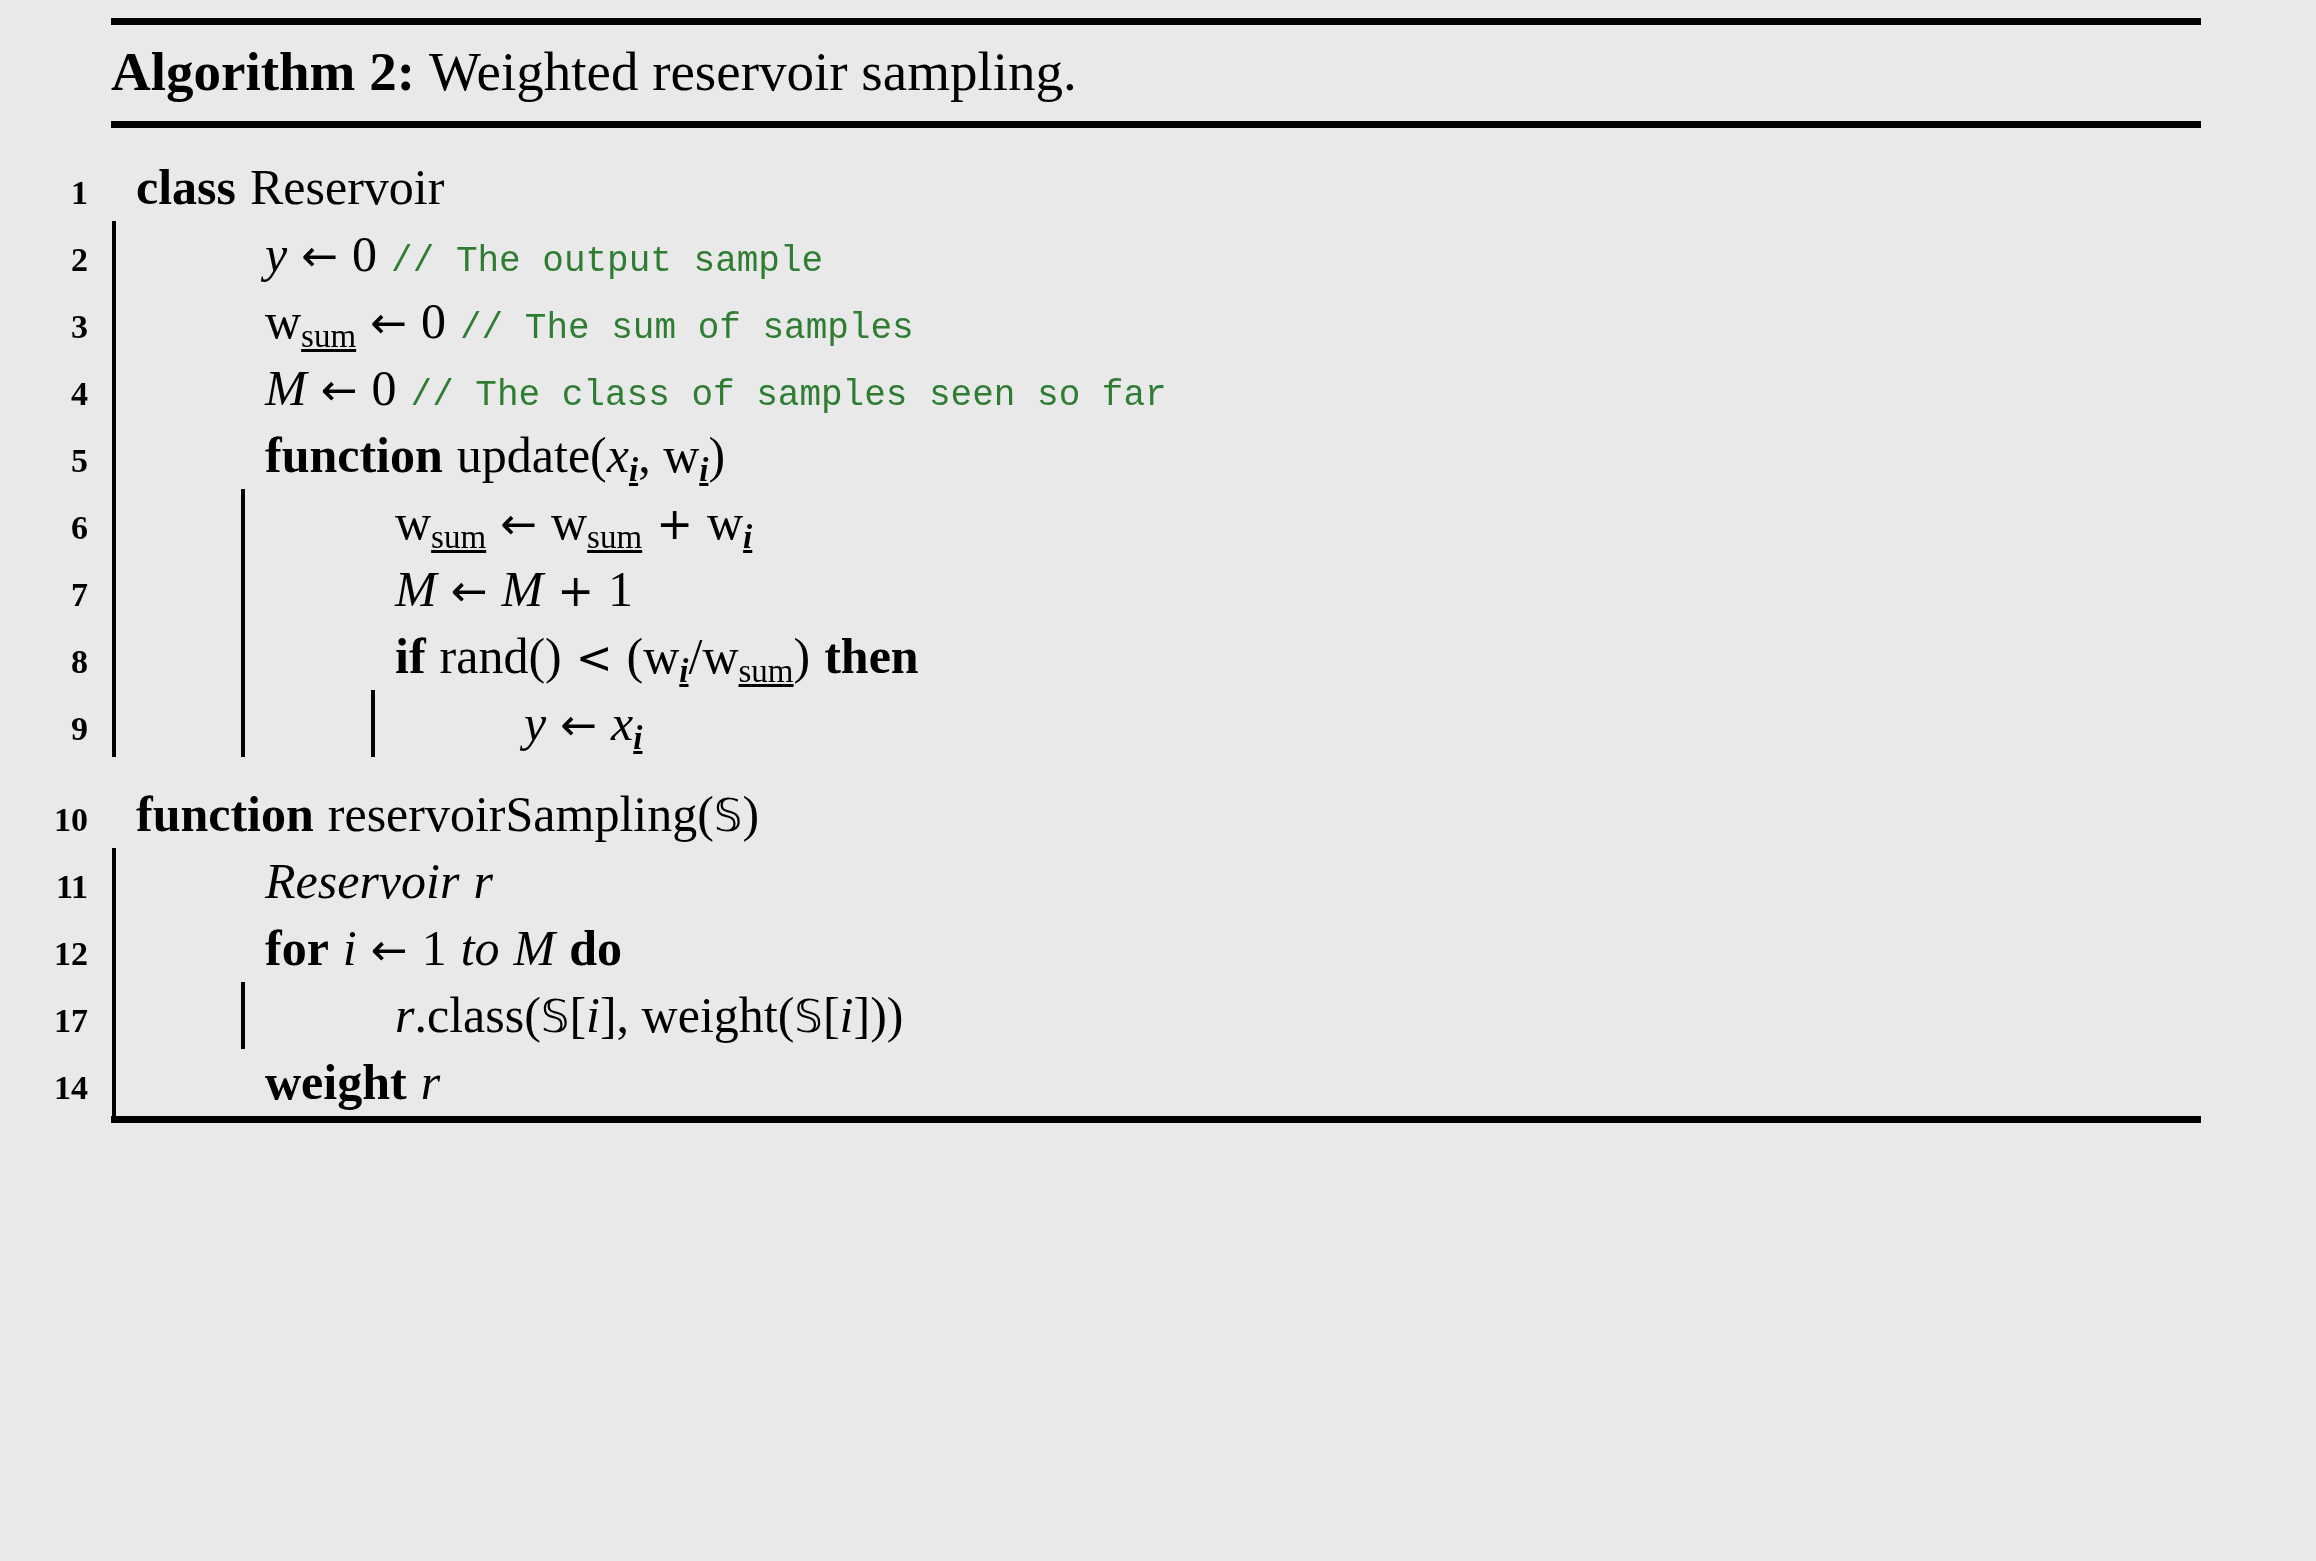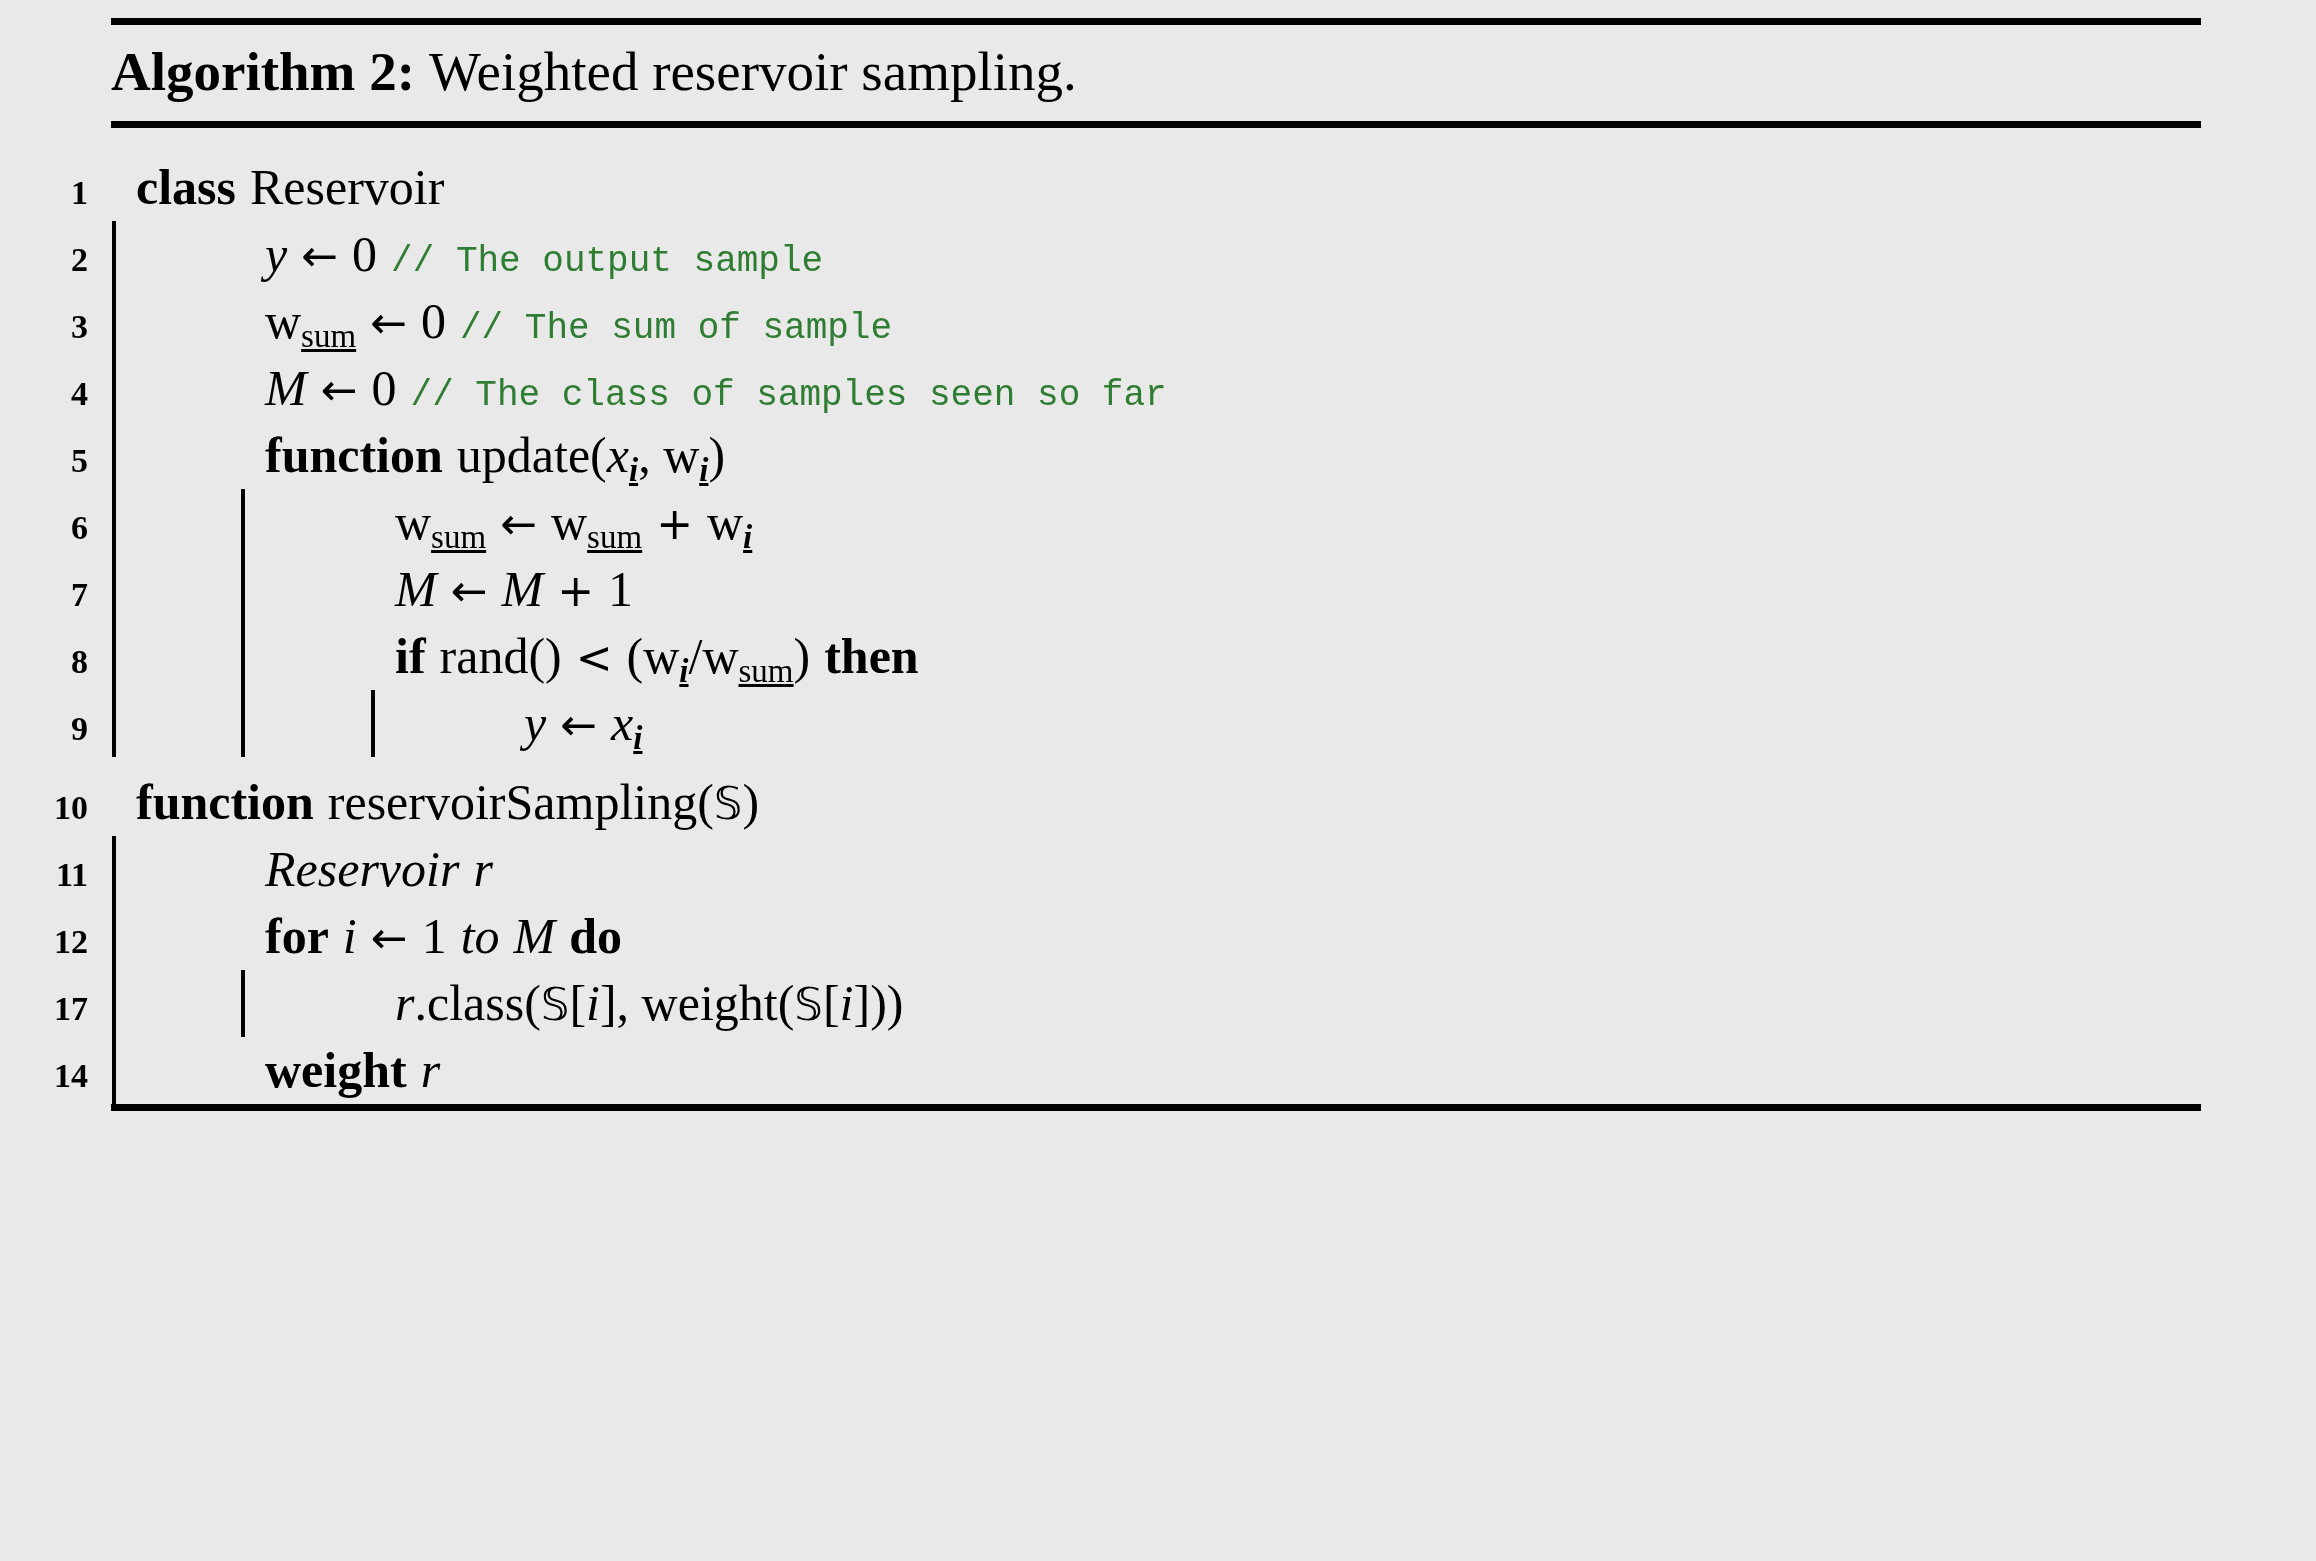--- a/index.html
+++ b/index.html
@@ -43,21 +43,21 @@
 
   
   .body { padding-top: 26px; }
 
   .line {
     position: relative;
     display: flex;
     align-items: flex-start;
     height: 67px;
   }
-  .line.gap-before { margin-top: 12px; }
+  .line.gap-before { margin-top: 24px; }
 
   .lineno {
     flex: 0 0 88px;
     text-align: right;
     font-size: 34px;
     font-weight: bold;
     line-height: 1;
     padding-top: 22px;
     padding-right: 0;
     color: #000;
@@ -123,21 +123,21 @@
       <div class="line">
         <div class="lineno">1</div>
         <div class="code"><span class="txt ind0"><span class="kw">class</span><span class="sp"></span><span class="rm">Reservoir</span></span></div>
       </div>
       <div class="line">
         <div class="lineno">2</div>
         <div class="code"><span class="guide g1"></span><span class="txt ind1"><span class="mi">y</span><span class="sp"></span><span class="arrow">←</span><span class="sp"></span><span class="rm">0</span><span class="sp"></span><span class="cmt">// The output sample</span></span></div>
       </div>
       <div class="line">
         <div class="lineno">3</div>
-        <div class="code"><span class="guide g1"></span><span class="txt ind1"><span class="rm">w</span><span class="sub">sum</span><span class="sp"></span><span class="arrow">←</span><span class="sp"></span><span class="rm">0</span><span class="sp"></span><span class="cmt">// The sum of sample</span></span></div>
+        <div class="code"><span class="guide g1"></span><span class="txt ind1"><span class="rm">w</span><span class="sub">sum</span><span class="sp"></span><span class="arrow">←</span><span class="sp"></span><span class="rm">0</span><span class="sp"></span><span class="cmt">// The sum of samples</span></span></div>
       </div>
       <div class="line">
         <div class="lineno">4</div>
         <div class="code"><span class="guide g1"></span><span class="txt ind1"><span class="mi">M</span><span class="sp"></span><span class="arrow">←</span><span class="sp"></span><span class="rm">0</span><span class="sp"></span><span class="cmt">// The class of samples seen so far</span></span></div>
       </div>
       <div class="line">
         <div class="lineno">5</div>
         <div class="code"><span class="guide g1"></span><span class="txt ind1"><span class="kw">function</span><span class="sp"></span><span class="rm">update(</span><span class="mi">x</span><span class="sub it">i</span><span class="rm">, </span><span class="rm">w</span><span class="sub it">i</span><span class="rm">)</span></span></div>
       </div>
       <div class="line">

